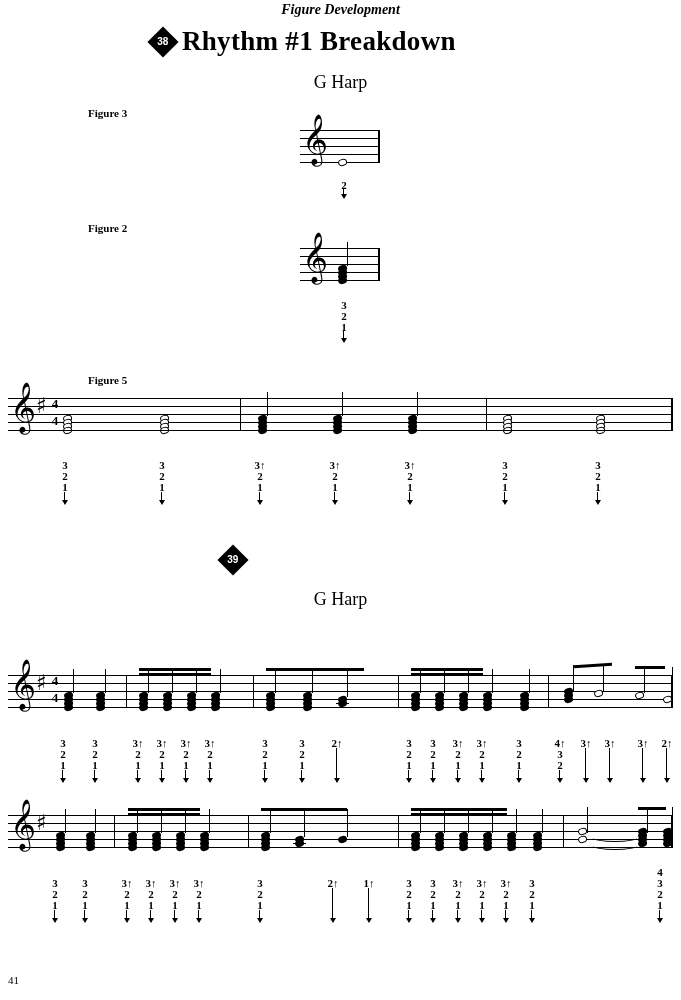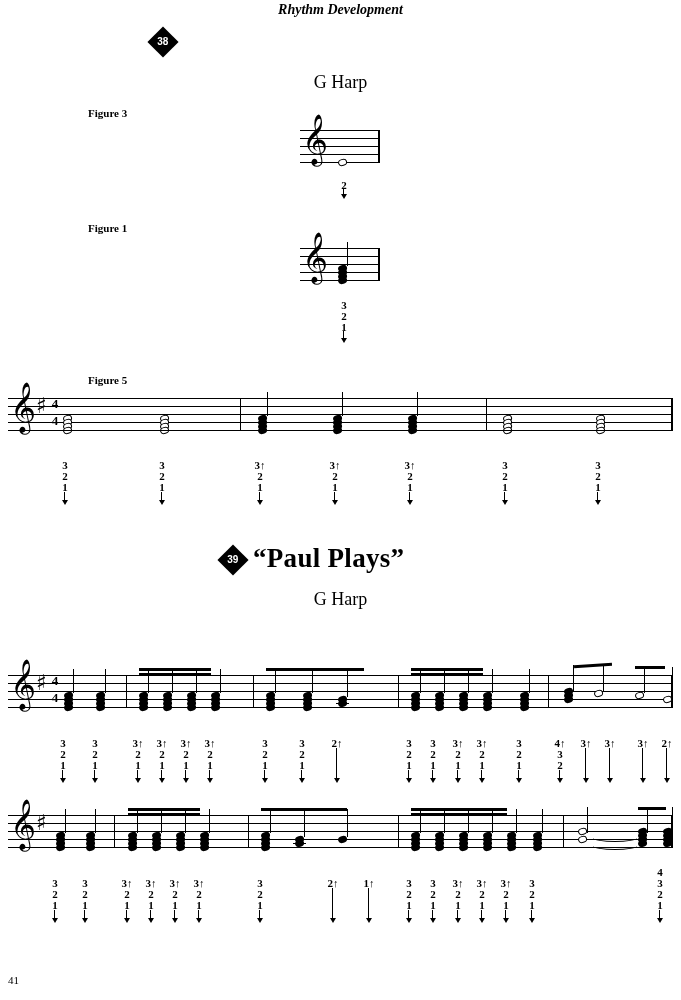--- a/index.html
+++ b/index.html
@@ -194,25 +194,26 @@
     border-left: 3px solid transparent;
     border-right: 3px solid transparent;
   }
   .arrowhead.down { border-top: 5px solid #000; }
 </style>
 </head>
 <body>
 
 <div class="page">
 
-  <div class="running-head">Rhythm Development</div>
+  <div class="running-head">Figure Development</div>
 
   <div class="track-badge" style="left:152px; top:31px;">
     <span>38</span>
   </div>
+  <div class="song-title" style="left:182px; top:26px;">Rhythm #1 Breakdown</div>
   <div class="song-sub" style="top:72px;">G Harp</div>
 
   <div class="figure-label" style="left:88px; top:107px;">Figure 3</div>
 
   <div class="system" style="left:300px; top:130px; width:80px; height:33px;">
     <div class="staff">
       <div class="ln"></div>
         <div class="ln"></div>
         <div class="ln"></div>
         <div class="ln"></div>
@@ -223,21 +224,21 @@
     <div class="chord" style="left:38px; top:0px;">
       <div class="nh open" style="left:0px; top:28.5px;"></div>
     </div>
   </div>
   <div class="tabcol" style="left:335px; top:180px; width:18px;">
     <div class="row">2</div>
     <div class="arrow" style="left:8px; top:9px; height:7px;"></div>
     <div class="arrowhead down" style="left:5.5px; top:14px;"></div>
   </div>
 
-  <div class="figure-label" style="left:88px; top:222px;">Figure 1</div>
+  <div class="figure-label" style="left:88px; top:222px;">Figure 2</div>
 
   <div class="system" style="left:300px; top:248px; width:80px; height:33px;">
     <div class="staff">
       <div class="ln"></div>
         <div class="ln"></div>
         <div class="ln"></div>
         <div class="ln"></div>
         <div class="ln"></div>
     </div>
     <div class="clef" style="left:2px; top:-13px;">𝄞</div>
@@ -378,21 +379,20 @@
     <div class="row">3</div>
     <div class="row">2</div>
     <div class="row">1</div>
     <div class="arrow" style="left:8px; top:32px; height:10px;"></div>
     <div class="arrowhead down" style="left:5.5px; top:40px;"></div>
   </div>
 
   <div class="track-badge" style="left:222px; top:549px;">
     <span>39</span>
   </div>
-  <div class="song-title" style="left:253px; top:543px;">“Paul Plays”</div>
   <div class="song-sub" style="top:589px;">G Harp</div>
 
   <div class="system" style="left:8px; top:675px; width:665px; height:33px;">
     <div class="staff">
       <div class="ln"></div>
         <div class="ln"></div>
         <div class="ln"></div>
         <div class="ln"></div>
         <div class="ln"></div>
     </div>

